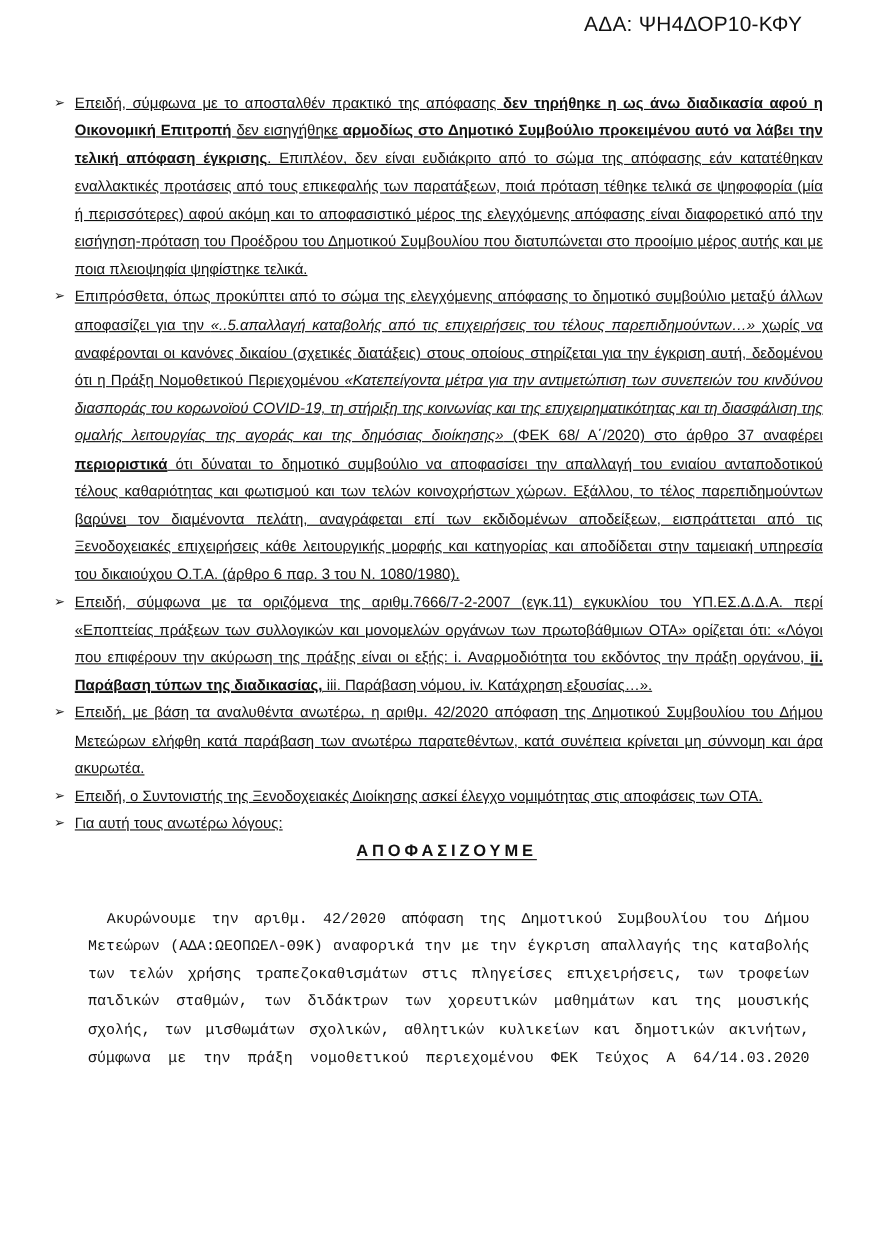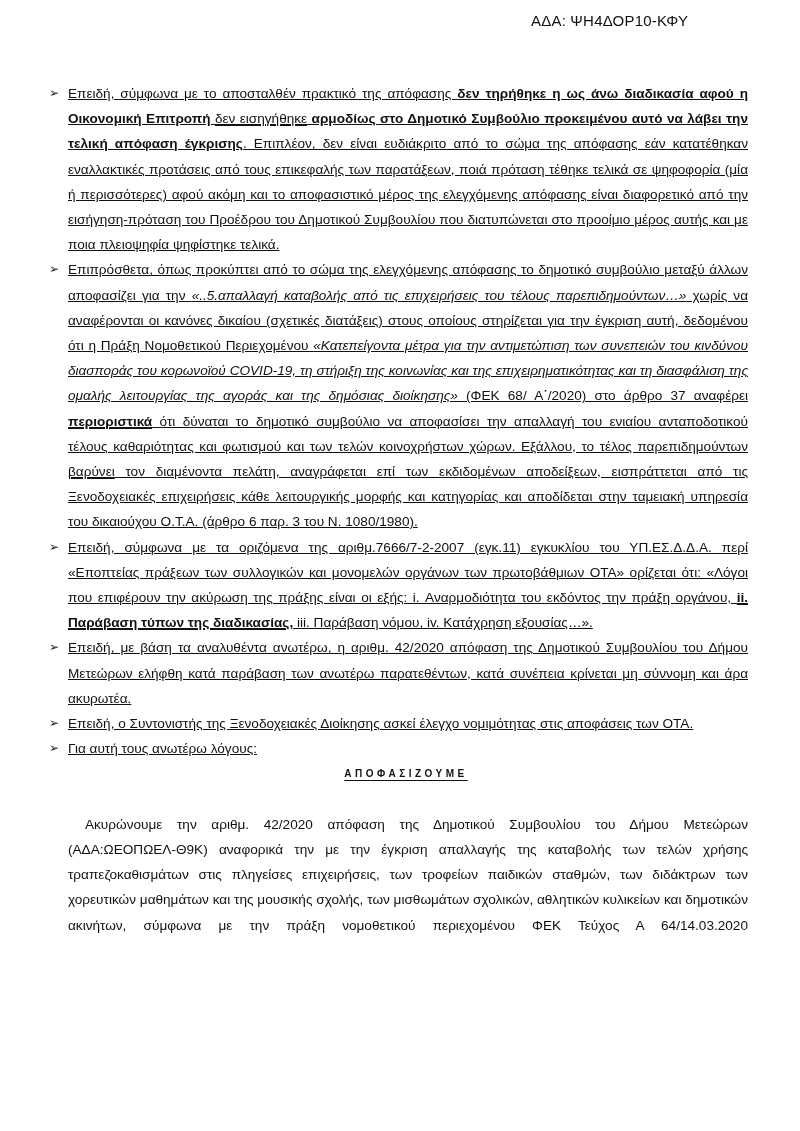--- a/index.html
+++ b/index.html
@@ -2,39 +2,39 @@
 <html><head>
 <meta charset="utf-8">
 <style>
   html, body { margin: 0; padding: 0; background: #ffffff; }
   body {
     width: 800px; height: 1131px; position: relative; overflow: hidden;
     font-family: "Liberation Sans", sans-serif; color: #111;
   }
   .ada {
     position: absolute; top: 12px; left: 531px;
-    font-size: 15px; letter-spacing: 0.2px; color: #111;
+    font-size: 19px; letter-spacing: 0.2px; color: #111;
   }
   .content {
     position: absolute; top: 81px; left: 50px; width: 698px;
     font-size: 13.6px; line-height: 25.2px;
   }
   .bullet { position: relative; padding-left: 18px; text-align: justify; }
   .bullet .arrow {
     position: absolute; left: -1px; top: 0; font-size: 12px; color: #222;
   }
   .bullet p { margin: 0; text-align: justify; text-align-last: left; text-decoration: underline; }
   .heading {
     text-align: center; font-weight: bold; letter-spacing: 3.5px;
     text-decoration: underline; text-underline-offset: 3px;
-    margin-top: 0; margin-bottom: 0; font-size: 10px;
+    margin-top: 0; margin-bottom: 0; font-size: 15px;
     padding-left: 14px;
   }
   .spacer { height: 25px; }
-  .final { margin: 0; text-indent: 17px; padding-left: 18px; text-align: justify; text-align-last: justify; }
+  .final { margin: 12px; text-indent: 17px; padding-left: 18px; text-align: justify; text-align-last: justify; font-family: Liberation Mono, monospace; }
 </style>
 </head>
 <body>
 
 <div class="ada">ΑΔΑ: ΨΗ4ΔΟΡ10-ΚΦΥ</div>
 
 <div class="content">
   <div id="bullets">
       <div class="bullet">
         <span class="arrow">➢</span>

